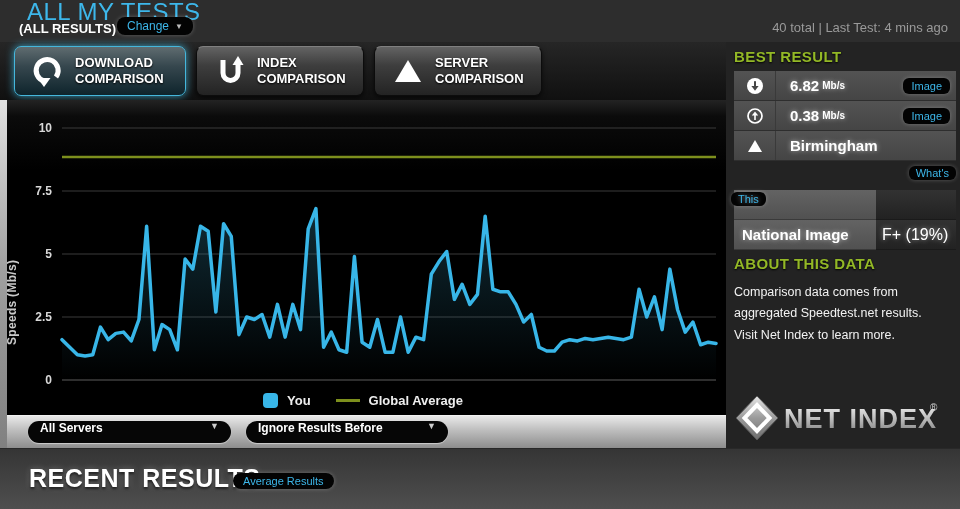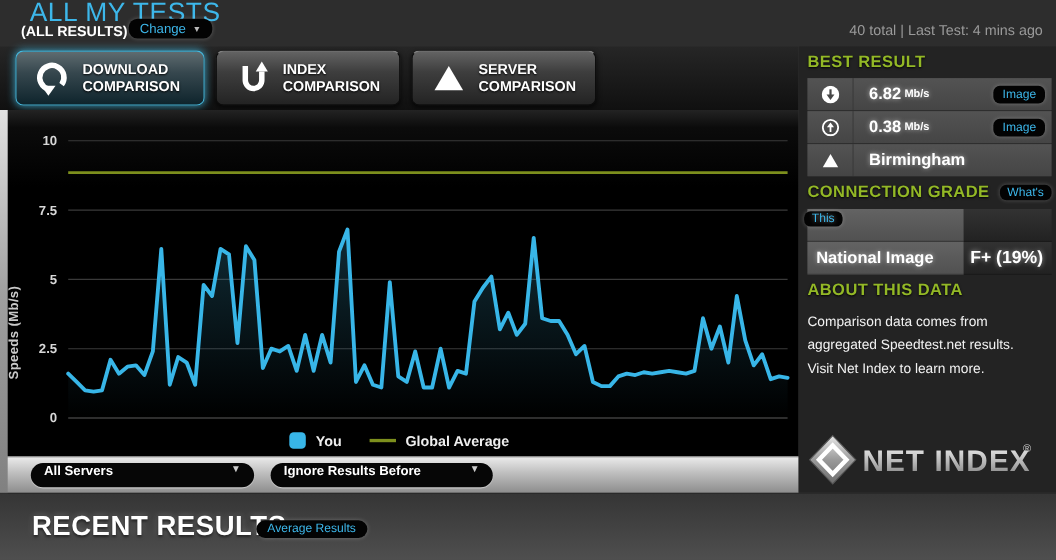--- a/index.html
+++ b/index.html
@@ -79,21 +79,21 @@
   .whats-pill { margin-left:auto; border-radius:6px; font-size:11px; padding:1px 7px; }
   .this-pill  { position:absolute; left:-3px; top:2px; border-radius:6px; font-size:11px; padding:1px 7px; z-index:2; }
   .grade-table { position:absolute; left:8px; top:148px; width:222px; }
   .grade-row { display:flex; height:30px; }
   .grade-cell-l { width:142px; background:linear-gradient(180deg,#636363,#515151);
                   border-bottom:1px solid #3a3a3a; display:flex; align-items:center; position:relative;
                   color:#fff; font-weight:bold; font-size:15px; padding-left:8px;
                   text-shadow:0 0 5px rgba(255,255,255,.55); }
   .grade-cell-r { width:80px; background:linear-gradient(180deg,#323232,#222);
                   border-bottom:1px solid #1a1a1a; display:flex; align-items:center;
-                  color:#fff; font-weight:bold; font-size:16px; padding-left:6px;
+                  color:#fff; font-weight:normal; font-size:16px; padding-left:6px;
                   text-shadow:0 0 5px rgba(255,255,255,.55); }
   .about-body { position:absolute; left:8px; top:240px; width:212px; color:#f2f2f2;
                 font-size:12.5px; line-height:1.7; }
   .netindex { position:absolute; left:8px; top:315px; cursor:pointer;margin-top:38px; }
 
   
   .bottom-section { position:absolute; left:0; top:448px; width:960px; height:61px;
                     border-top:1px solid #282828;
                     background:linear-gradient(180deg,#353535,#4f4f4f); }
   .recent-title { position:absolute; left:29px; top:15px; font-size:25px; font-weight:bold;
@@ -214,21 +214,20 @@
         <div class="br-icon">
           <svg width="16" height="16" viewBox="0 0 16 16">
               <polygon points="8,2 15,14 1,14" fill="#fff"></polygon>
             </svg>
         </div>
         <span class="br-val">Birmingham</span>
       </div>
     </div>
 
     <div class="cg-head-row">
-      <span class="side-heading" style="position:static">CONNECTION GRADE</span>
       <span class="pill whats-pill">What's</span>
     </div>
 
     <div class="grade-table">
       <div class="grade-row">
         <div class="grade-cell-l">
           <span class="pill this-pill">This</span>
         </div>
         <div class="grade-cell-r"></div>
       </div>

